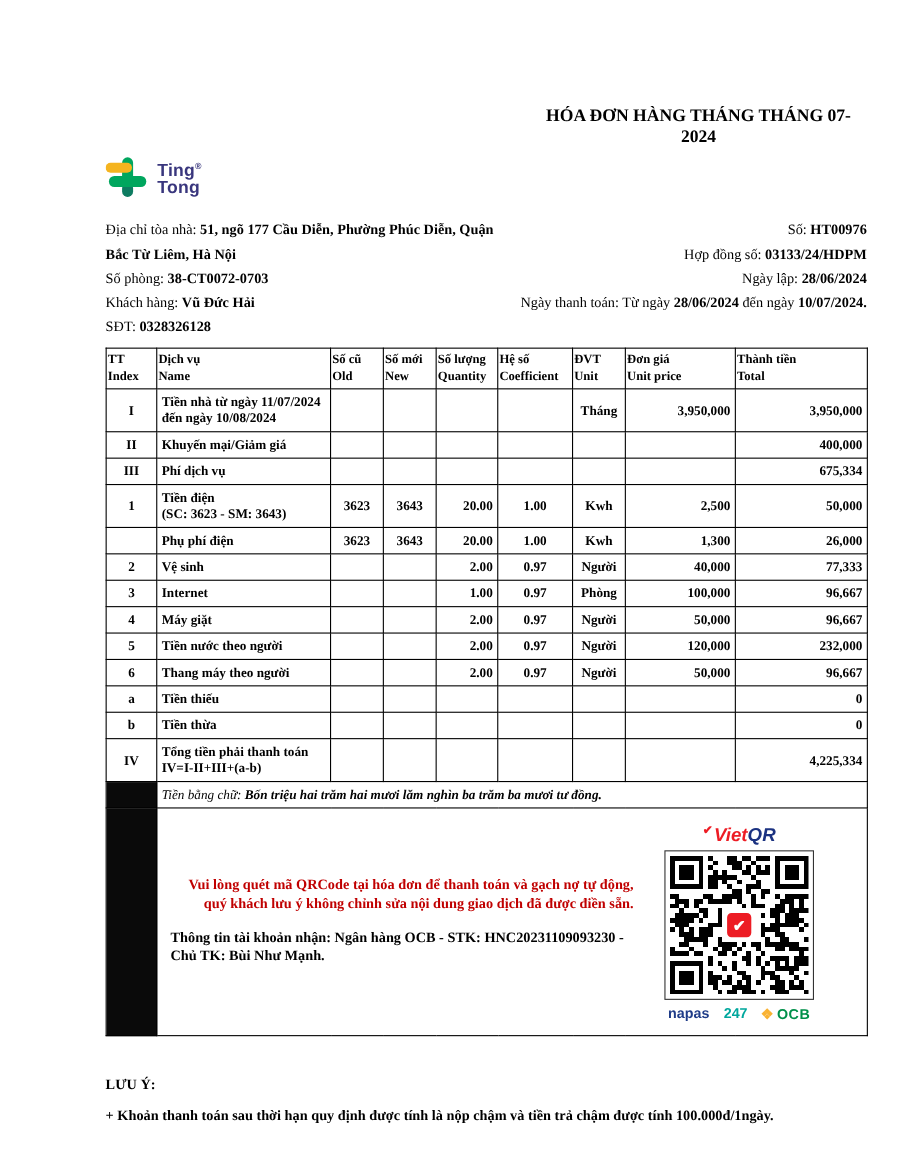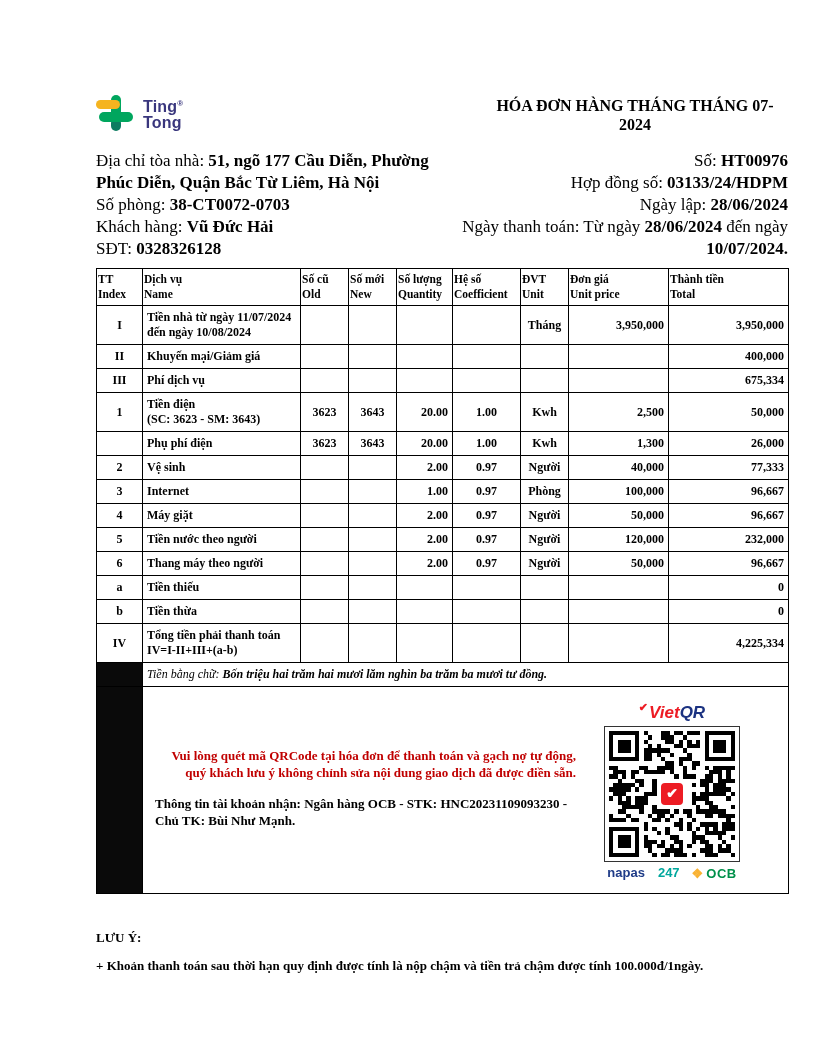--- a/index.html
+++ b/index.html
@@ -7,35 +7,35 @@
   body {
     width:816px; height:1056px;
     font-family:"Liberation Serif", serif;
     color:#000;
     position:relative;
   }
   .page { width:816px; height:1056px; overflow:hidden; background:#fff; padding:92px 28px 0 96px; }
 
   
   .header { display:flex; justify-content:space-between; align-items:flex-start; }
-  .brand { display:flex; align-items:center; gap:7px; }
+  .brand { display:flex; align-items:center; gap:7px;margin-top:48px; }
   .brand-name {
     font-family:"Liberation Sans", sans-serif;
     font-weight:700; color:var(--brand-navy,#39367D);
     font-size:16px; line-height:15px; letter-spacing:.2px;
   }
   .brand-name .reg { font-size:8px; vertical-align:super; }
   .doc-title {
     width:306px; margin-top:4px;
     font-weight:700; font-size:16px; line-height:19px;
     text-align:center; white-space:pre-line;
   }
 
   
-  .info { display:flex; margin-top:16px; font-size:17px; }
+  .info { display:flex; margin-top:16px; font-size:13px; }
   .info-left { width:366px; }
   .info-right { flex:1; text-align:right; }
   .info-line { line-height:22px; }
   .info-line b { font-weight:700; }
 
   
   table.invoice { width:692px; table-layout:fixed; border-collapse:collapse; margin-top:8px; }
   table.invoice th, table.invoice td { border:1px solid #000; vertical-align:middle; }
   table.invoice th {
     font-weight:700; font-size:11.5px; line-height:15px;

